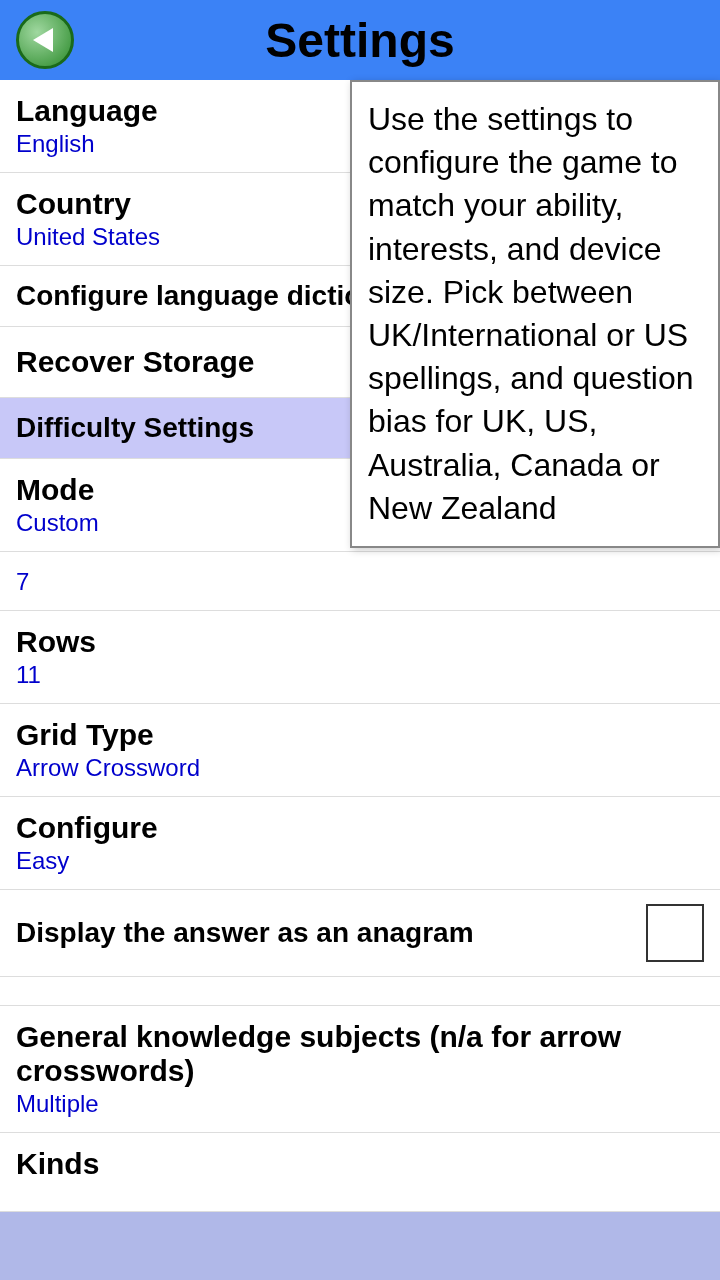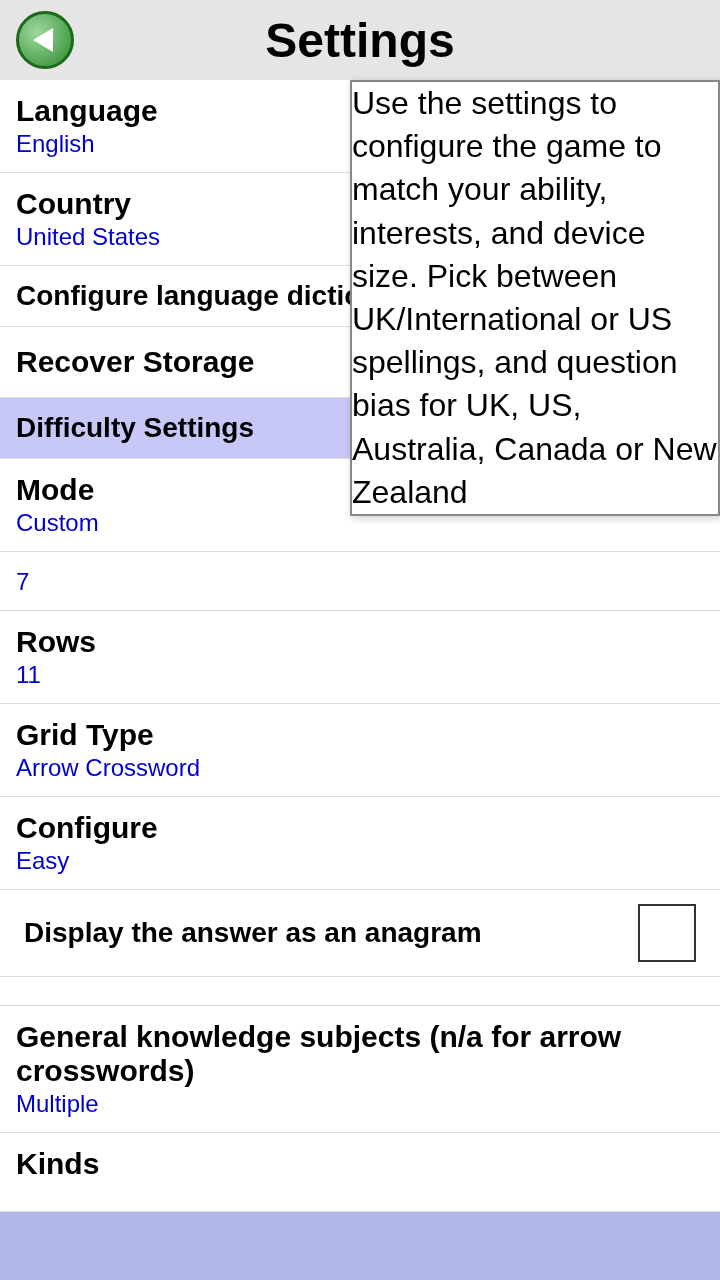--- a/index.html
+++ b/index.html
@@ -11,21 +11,21 @@
     body {
       width: 720px;
       min-height: 1280px;
       background-color: #b0b8e8;
       font-family: Arial, sans-serif;
       overflow-x: hidden;
     }
 
     
     .header {
-      background-color: #e5e5e5;
+      background-color: #3b82f6;
       display: flex;
       align-items: center;
       padding: 10px 16px;
       height: 80px;
       position: relative;
     }
 
     .back-button {
       width: 58px;
       height: 58px;
@@ -95,36 +95,37 @@
     }
 
     
     .tooltip-overlay {
       position: absolute;
       top: 0;
       right: 0;
       width: 370px;
       background: #fff;
       border: 2px solid #888;
+      padding: 16px;
       z-index: 10;
       box-shadow: 2px 2px 8px rgba(0,0,0,0.2);
     }
 
     .tooltip-text {
       font-size: 32px;
       color: #000;
       line-height: 1.35;
     }
 
     
     .settings-item-with-checkbox {
       display: flex;
       align-items: center;
       justify-content: space-between;
-      padding: 14px 24px;
+      padding: 14px 16px;
       border-bottom: 1px solid #ddd;
     }
 
     .checkbox-box {
       width: 58px;
       height: 58px;
       border: 2px solid #333;
       background: #fff;
       flex-shrink: 0;
     }

